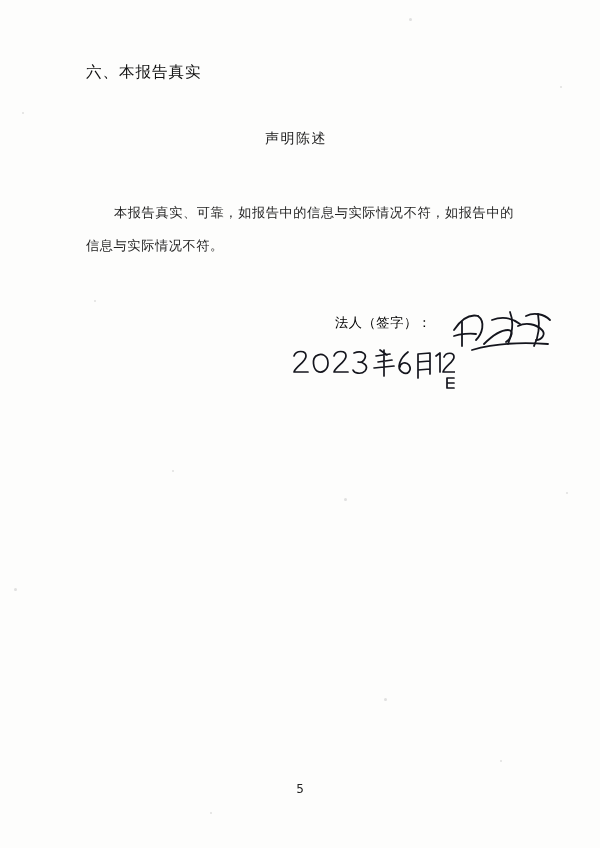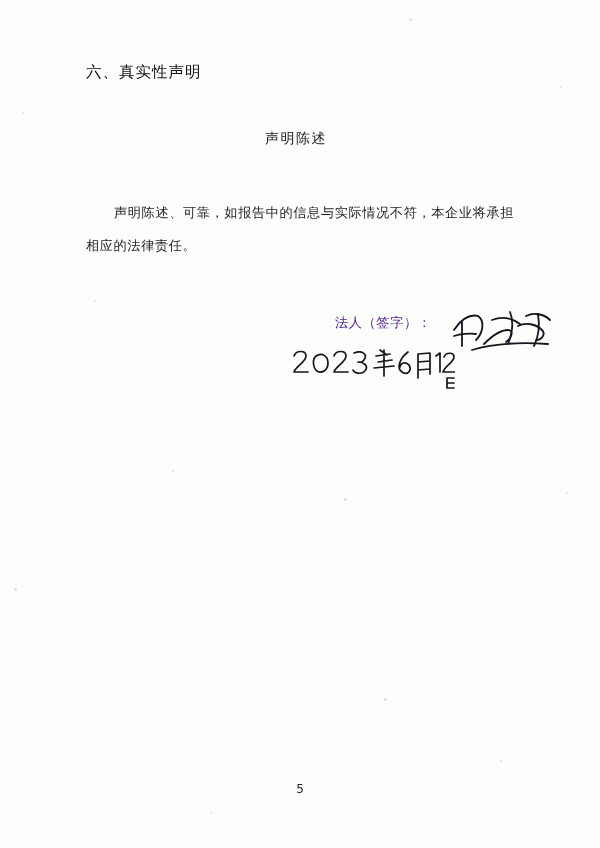--- a/index.html
+++ b/index.html
@@ -65,21 +65,21 @@
     text-indent: 28px;
     letter-spacing: .6px;
   }
 
   .signature-line {
     position: absolute;
     left: 335px;
     top: 314px;
     font-size: 13.2px;
     letter-spacing: .6px;
-    color: #4c1d95;
+    color: #000000;
     white-space: nowrap;
   }
 
   
   .signature-ink {
     position: absolute;
     left: 448px;
     top: 300px;
     width: 115px;
     height: 60px;
@@ -127,25 +127,25 @@
   <div class="speckle" style="left:560px;top:86px;width:2px;height:2px;"></div>
   <div class="speckle" style="left:94px;top:300px;width:2px;height:2px;"></div>
   <div class="speckle" style="left:172px;top:470px;width:2px;height:2px;"></div>
   <div class="speckle" style="left:344px;top:498px;width:3px;height:3px;"></div>
   <div class="speckle" style="left:566px;top:492px;width:2px;height:2px;"></div>
   <div class="speckle" style="left:14px;top:588px;width:3px;height:3px;"></div>
   <div class="speckle" style="left:384px;top:698px;width:3px;height:3px;"></div>
   <div class="speckle" style="left:210px;top:812px;width:2px;height:2px;"></div>
   <div class="speckle" style="left:500px;top:760px;width:2px;height:2px;"></div>
 
-  <div class="section-heading">六、真实性声明</div>
+  <div class="section-heading">六、本报告真实</div>
 
   <div class="doc-subtitle">声明陈述</div>
 
-  <div class="body-text">声明陈述、可靠，如报告中的信息与实际情况不符，本企业将承担相应的法律责任。</div>
+  <div class="body-text">本报告真实、可靠，如报告中的信息与实际情况不符，如报告中的信息与实际情况不符。</div>
 
   <div class="signature-line">法人（签字）：</div>
 
   <svg class="signature-ink" viewBox="0 0 115 60">
     <g fill="none" stroke="#14151d" stroke-width="1.8" stroke-linecap="round" stroke-linejoin="round">
       <path d="M6,30 C14,18 22,14 30,16"></path>
       <path d="M14,22 L14,46"></path>
       <path d="M6,36 C12,34 22,33 28,34"></path>
       <path d="M30,16 C38,22 34,34 28,40"></path>
       <path d="M36,44 C44,36 52,30 60,30 C66,30 64,38 58,42"></path>

